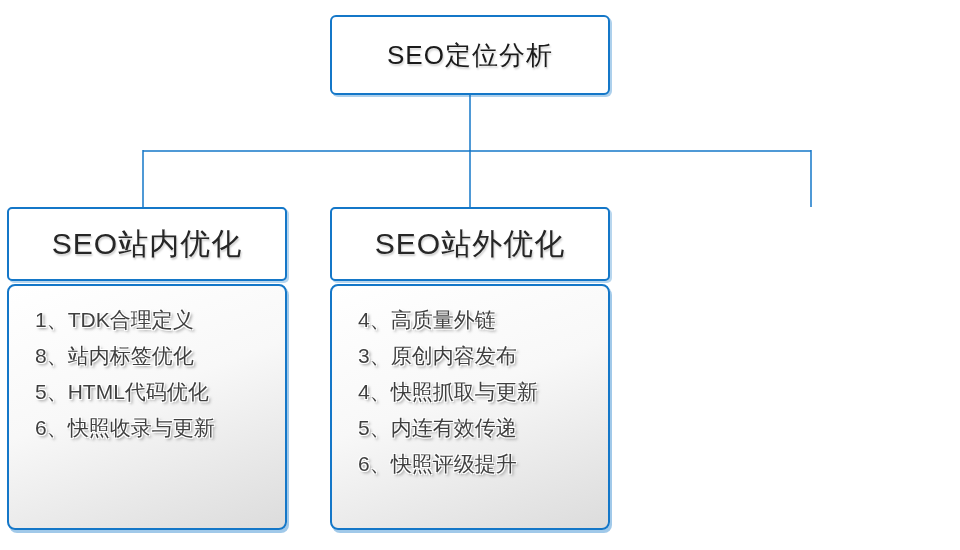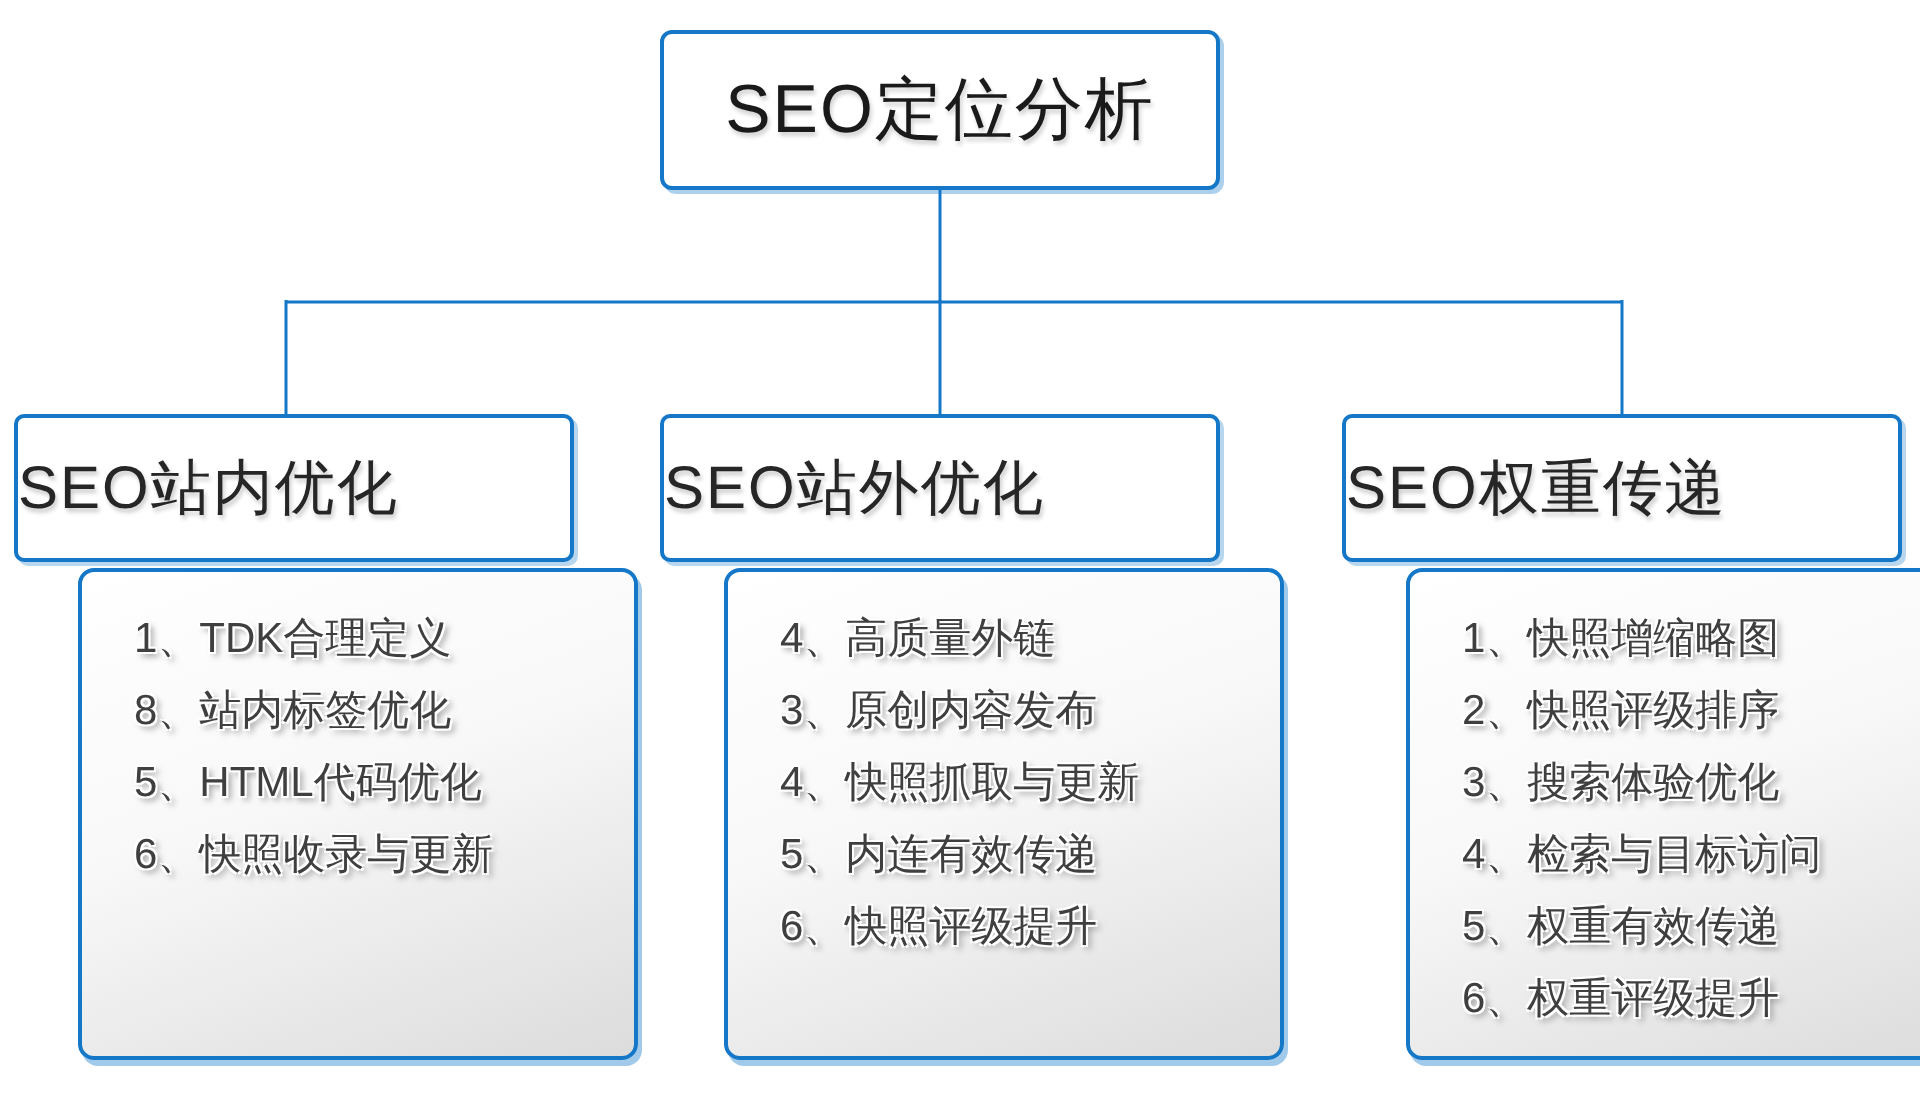--- a/index.html
+++ b/index.html
@@ -28,21 +28,21 @@
     background: #ffffff;
     border: 2px solid #1477c8;
     border-radius: 6px;
     box-shadow: 2px 2px 0 rgba(20,119,200,0.35);
     display: flex;
     align-items: center;
     justify-content: center;
     box-sizing: border-box;
   }
   .root-label {
-    font-size: 34px;
+    font-size: 26px;
     color: #1a1a1a;
     letter-spacing: 1px;
     text-shadow: 1px 2px 2px rgba(0,0,0,0.18);
     white-space: nowrap;
   }
   .column {
     position: absolute;
     top: 207px;
     width: 280px;
   }
@@ -51,41 +51,40 @@
   .col-2 { left: 671px; }
   .header-box {
     width: 100%;
     height: 74px;
     background: #ffffff;
     border: 2px solid #1477c8;
     border-radius: 5px;
     box-shadow: 2px 2px 0 rgba(20,119,200,0.3);
     display: flex;
     align-items: center;
-    justify-content: flex-start;
+    justify-content: center;
     box-sizing: border-box;
   }
   .header-label {
     font-size: 30px;
     color: #262626;
     letter-spacing: 1px;
     text-shadow: 1px 2px 2px rgba(0,0,0,0.2);
     white-space: nowrap;
   }
   .list-box {
     margin-top: 3px;
     width: 100%;
     height: 246px;
     box-sizing: border-box;
     border: 2px solid #1477c8;
     border-radius: 8px;
     background: linear-gradient(160deg, #ffffff 0%, #f8f8f8 45%, #dcdcdc 100%);
     box-shadow: 2px 3px 0 rgba(20,119,200,0.4);
     padding: 16px 10px 0 26px;
-    margin-left: 32px;
   }
   .list-item {
     font-size: 21px;
     line-height: 36px;
     color: #3f3f3f;
     white-space: nowrap;
     text-shadow:
       -1px -1px 0 #ffffff,
        1px -1px 0 #ffffff,
       -1px  1px 0 #ffffff,
@@ -130,27 +129,14 @@
     </div>
     <div class="list-box">
       <div class="list-item">4、高质量外链</div>
       <div class="list-item">3、原创内容发布</div>
       <div class="list-item">4、快照抓取与更新</div>
       <div class="list-item">5、内连有效传递</div>
       <div class="list-item">6、快照评级提升</div>
     </div>
   </section>
 
-  <section class="column col-2">
-    <div class="header-box">
-      <span class="header-label">SEO权重传递</span>
-    </div>
-    <div class="list-box">
-      <div class="list-item">1、快照增缩略图</div>
-      <div class="list-item">2、快照评级排序</div>
-      <div class="list-item">3、搜索体验优化</div>
-      <div class="list-item">4、检索与目标访问</div>
-      <div class="list-item">5、权重有效传递</div>
-      <div class="list-item">6、权重评级提升</div>
-    </div>
-  </section>
 
 </div>
 
 </body></html>

